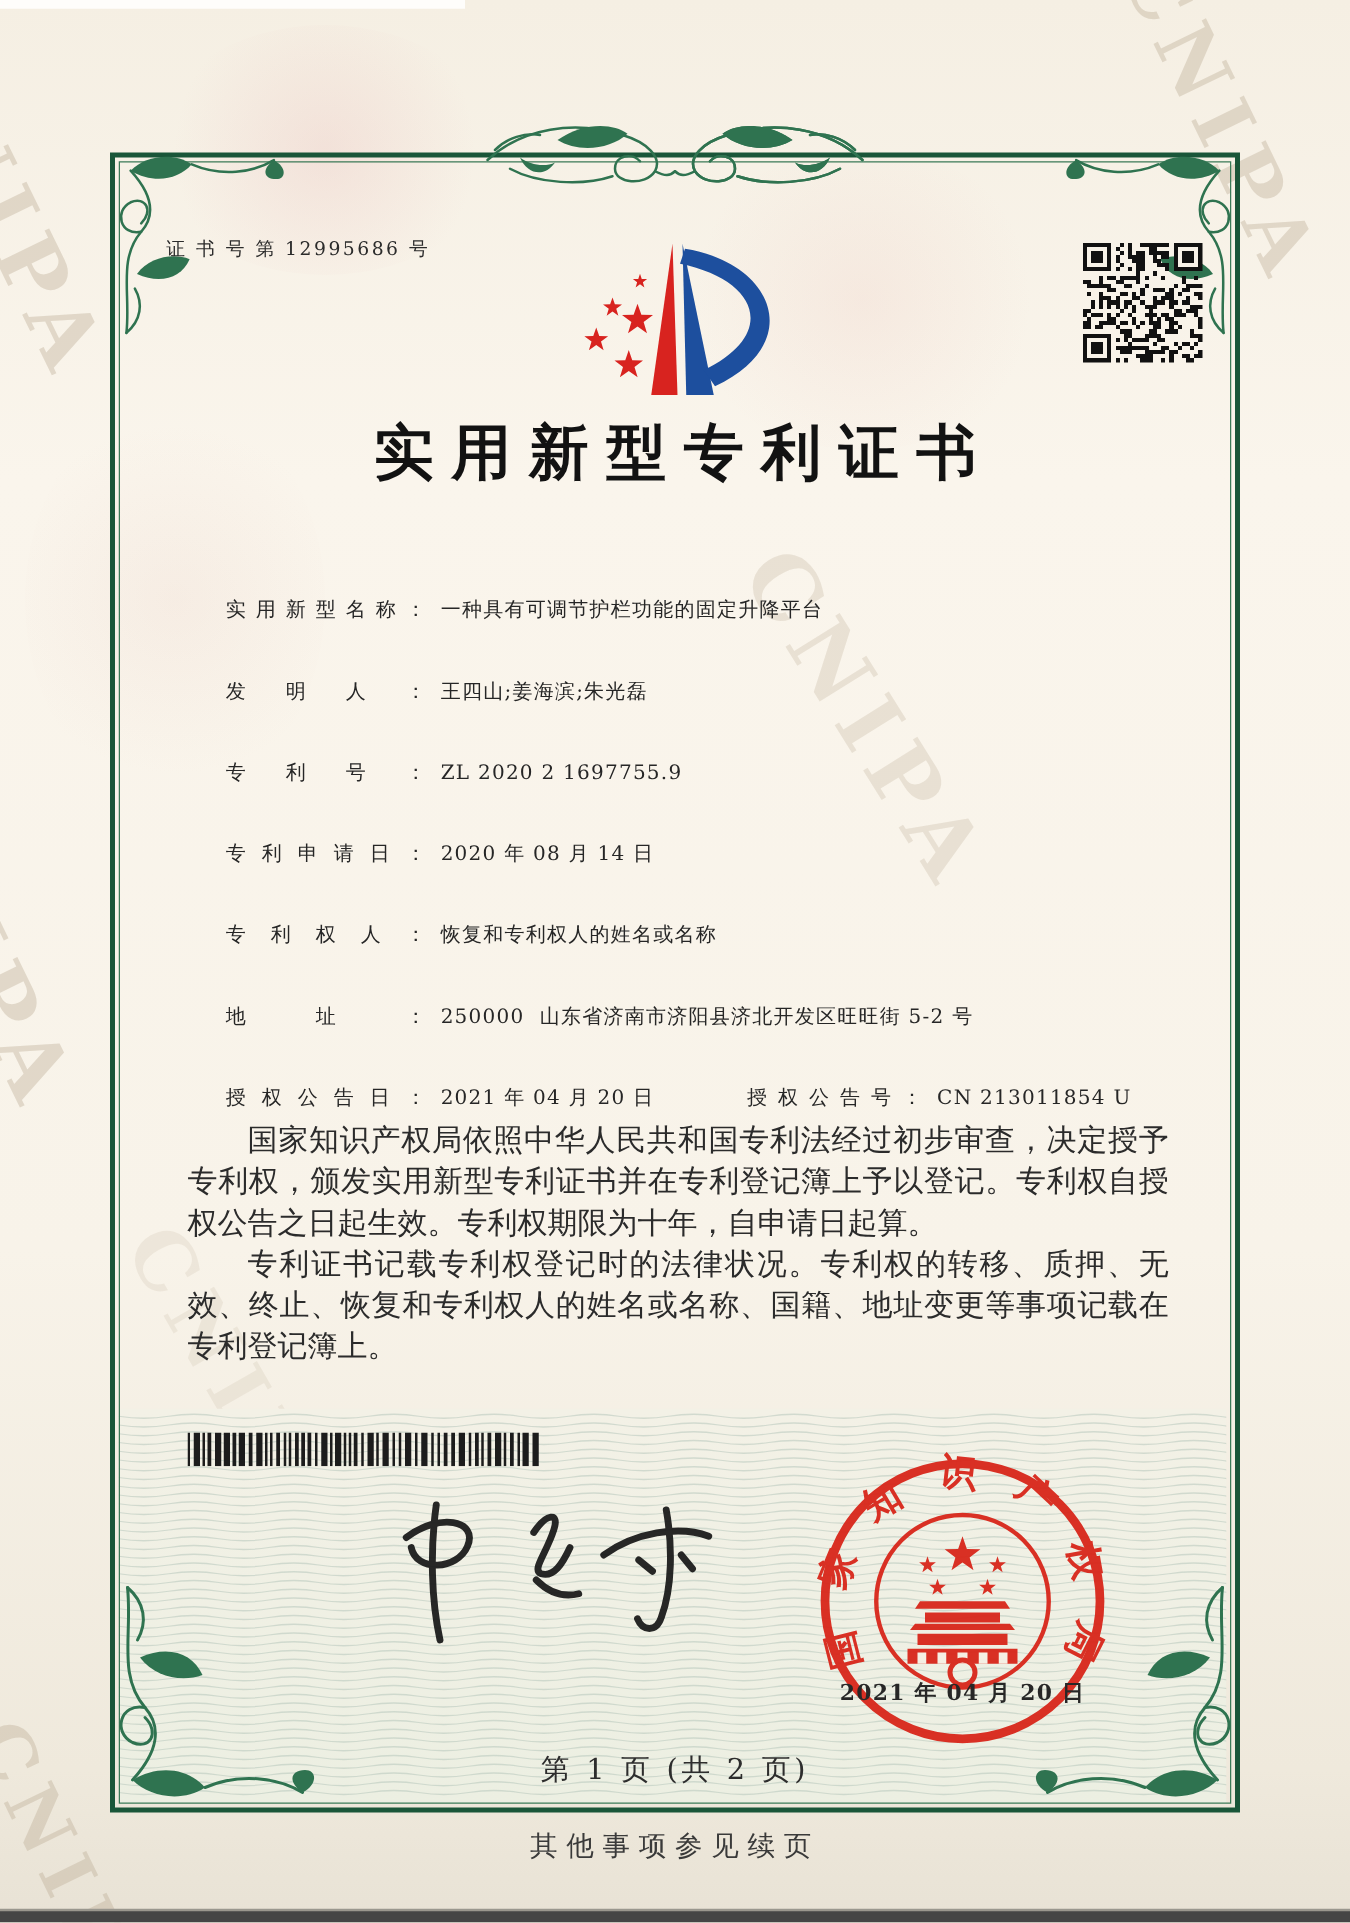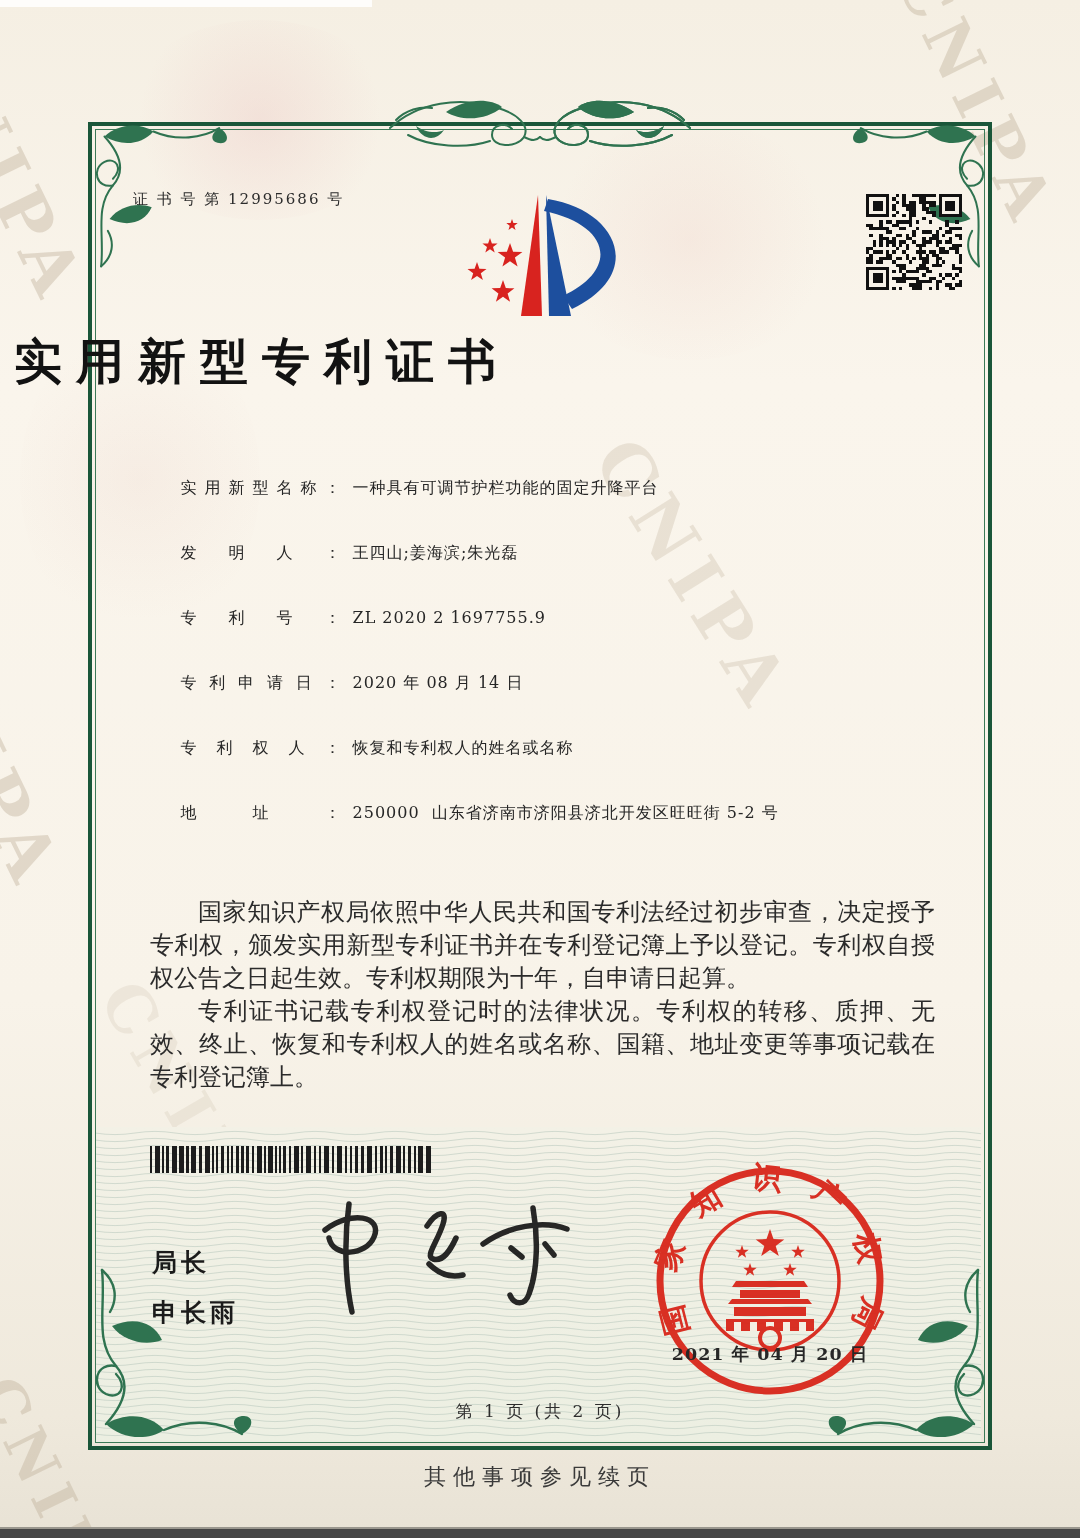--- a/index.html
+++ b/index.html
@@ -10,36 +10,36 @@
   .watermark{position:absolute;font-family:"DejaVu Serif",serif;font-weight:bold;
     color:rgba(186,170,146,.38);letter-spacing:10px;transform-origin:0 0;white-space:nowrap;}
   .frame-outer{position:absolute;left:88px;top:122px;width:896px;height:1320px;
     border:4px solid #1a5639;}
   .frame-inner{position:absolute;left:3px;top:3px;right:3px;bottom:3px;border:1px solid #3b7a57;}
   .wave-band{position:absolute;left:95px;top:1127px;width:886px;height:316px;
     background:linear-gradient(180deg,#f3f1e6,#ecefe2);}
   .cert-no{position:absolute;left:133px;top:190px;font-size:15px;letter-spacing:2px;color:#2b2b2b;white-space:pre;}
   .logo{position:absolute;left:420px;top:168px;}
   .qr{position:absolute;left:866px;top:194px;width:96px;height:96px;}
-  .title{position:absolute;left:0;top:330px;width:100%;text-align:left;
+  .title{position:absolute;left:0;top:330px;width:100%;text-align:center;
     font-size:48px;font-weight:bold;letter-spacing:14px;color:#121212;text-indent:14px;}
   .fields{position:absolute;left:150px;top:459px;width:800px;}
   .frow{position:relative;height:65px;font-size:16px;color:#262626;white-space:pre;}
   .flabel{display:inline-block;width:160px;text-align:justify;text-align-last:justify;vertical-align:top;}
   .fvalue{margin-left:12px;letter-spacing:1px;}
   .pair2{position:absolute;left:407px;top:0;}
   .body-text{position:absolute;left:150px;top:896px;width:785px;font-size:24px;
     line-height:33px;text-align:justify;color:#2b2b2b;}
   .body-text p{margin:0;text-indent:2em;}
   .barcode{position:absolute;left:150px;top:1146px;width:290px;height:27px;}
   .signer{position:absolute;left:152px;top:1238px;font-family:"DejaVu Sans","Liberation Sans",sans-serif;
     font-weight:600;font-size:25px;color:#1b1b1b;line-height:50px;letter-spacing:4px;}
   .signature-svg{position:absolute;left:305px;top:1192px;}
   .seal{position:absolute;left:638px;top:1148px;opacity:.95;}
-  .pagenum{position:absolute;left:0;top:1400px;width:100%;text-align:center;font-size:17px;
+  .pagenum{position:absolute;left:0;top:1400px;width:100%;text-align:center;font-size:23px;
     letter-spacing:3px;color:#2d2d2d;}
   .footnote{position:absolute;left:0;top:1462px;width:100%;text-align:center;font-size:22px;
     letter-spacing:7px;color:#3a3a3a;}
   .ornament{position:absolute;pointer-events:none;}
   .photo-strip-bottom{position:absolute;left:0;bottom:0;width:100%;height:9px;background:#454545;
     box-shadow:0 -2px 0 #9a978e;}
   .photo-strip-top{position:absolute;left:0;top:0;width:372px;height:7px;background:rgba(255,255,255,.85);}
 </style>
 </head>
 <body>
@@ -482,20 +482,26 @@
     </div>
     <div class="frow">
       <span class="flabel">专利申请日：</span><span class="fvalue">2020 年 08 月 14 日</span>
     </div>
     <div class="frow">
       <span class="flabel">专利权人：</span><span class="fvalue">恢复和专利权人的姓名或名称</span>
     </div>
     <div class="frow">
       <span class="flabel">地址：</span><span class="fvalue">250000  山东省济南市济阳县济北开发区旺旺街 5-2 号</span>
     </div>
+    <div class="frow">
+      <span class="flabel">授权公告日：</span><span class="fvalue">2021 年 04 月 20 日</span>
+      <span class="pair2">
+        <span class="flabel" style="width:140px">授权公告号：</span><span class="fvalue">CN 213011854 U</span>
+      </span>
+    </div>
   </div>
 
   <div class="body-text">
     <p>国家知识产权局依照中华人民共和国专利法经过初步审查，决定授予专利权，颁发实用新型专利证书并在专利登记簿上予以登记。专利权自授权公告之日起生效。专利权期限为十年，自申请日起算。</p>
     <p>专利证书记载专利权登记时的法律状况。专利权的转移、质押、无效、终止、恢复和专利权人的姓名或名称、国籍、地址变更等事项记载在专利登记簿上。</p>
   </div>
 
   <svg id="barcode" class="barcode" viewBox="0 0 290 27" preserveAspectRatio="none">
       <rect x="0" y="0" width="2" height="27" fill="#1c1c1c"></rect>
       <rect x="5" y="0" width="5" height="27" fill="#1c1c1c"></rect>
@@ -541,24 +547,20 @@
       <rect x="235" y="0" width="2" height="27" fill="#1c1c1c"></rect>
       <rect x="240" y="0" width="3" height="27" fill="#1c1c1c"></rect>
       <rect x="246" y="0" width="5" height="27" fill="#1c1c1c"></rect>
       <rect x="253" y="0" width="2" height="27" fill="#1c1c1c"></rect>
       <rect x="258" y="0" width="3" height="27" fill="#1c1c1c"></rect>
       <rect x="264" y="0" width="2" height="27" fill="#1c1c1c"></rect>
       <rect x="268" y="0" width="5" height="27" fill="#1c1c1c"></rect>
       <rect x="276" y="0" width="5" height="27" fill="#1c1c1c"></rect>
     </svg>
 
-  <div class="signer">
-    <div>局长</div>
-    <div>申长雨</div>
-  </div>
 
   <svg class="signature-svg" width="280" height="132" viewBox="0 0 280 132">
     <g stroke="#161616" stroke-width="5.5" fill="none" stroke-linecap="round" stroke-linejoin="round" opacity=".92">
       <path d="M44,12 C39,48 40,88 47,120"></path>
       <path d="M20,38 C46,18 78,24 69,45 C61,64 28,66 24,46"></path>
       <path d="M122,34 C132,19 143,17 138,32 C132,51 120,64 128,67 C138,70 145,59 151,46"></path>
       <path d="M124,72 C134,82 146,86 158,83"></path>
       <path d="M178,52 C203,34 238,28 262,37"></path>
       <path d="M228,16 C233,44 233,78 224,102 C220,114 209,113 205,103"></path>
       <path d="M206,56 l11,9"></path>

